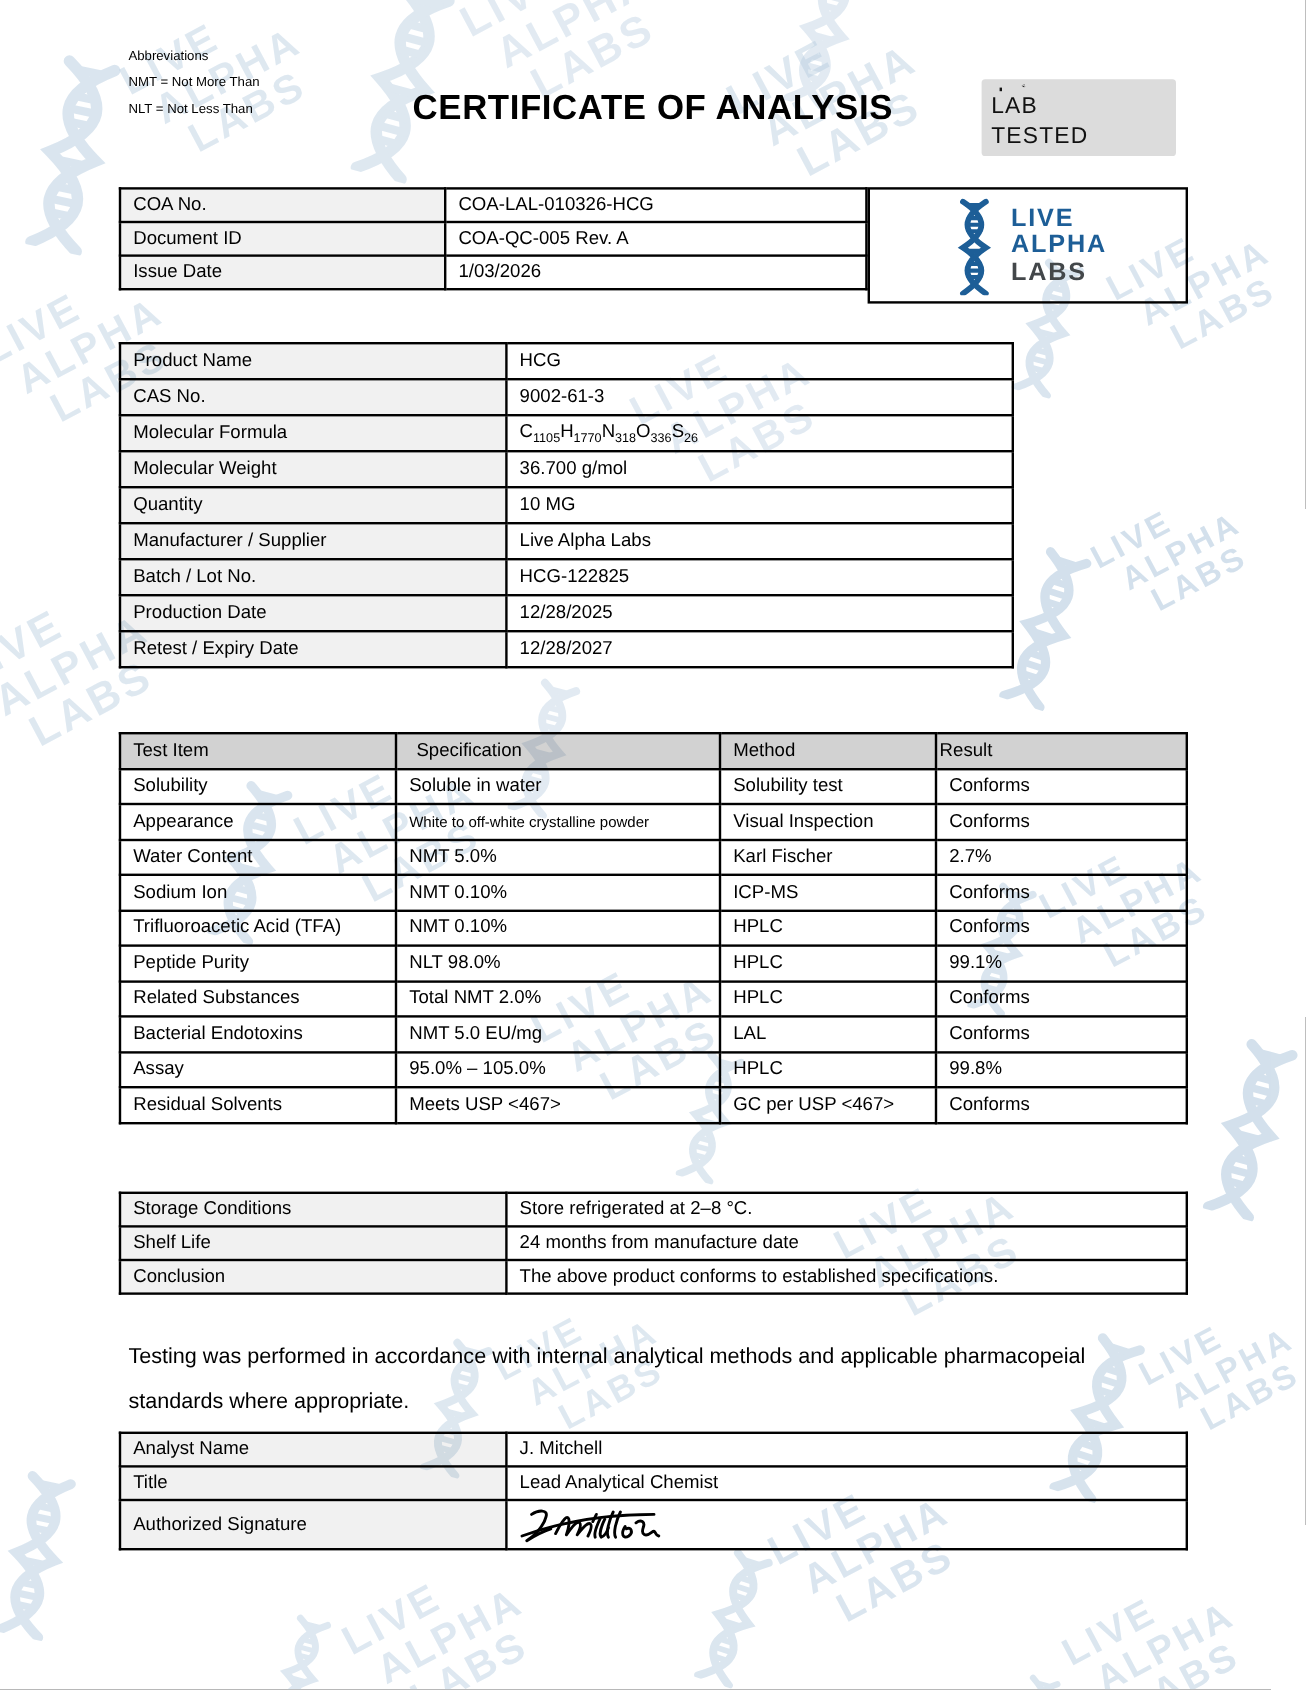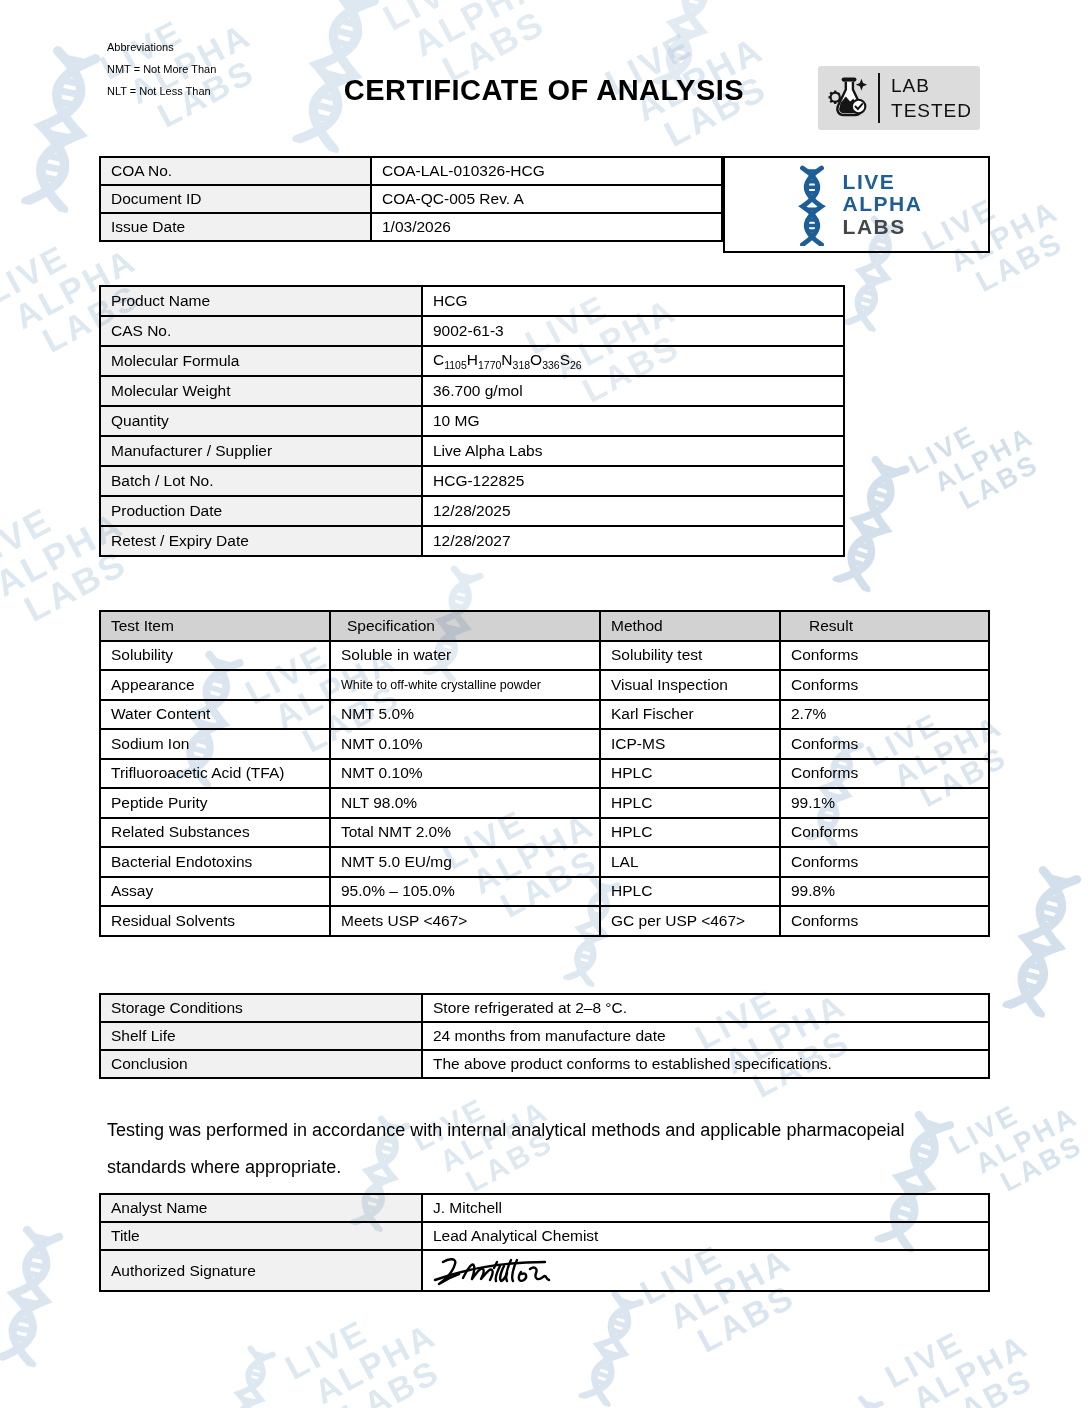--- a/index.html
+++ b/index.html
@@ -19,22 +19,22 @@
   .wm-text .l2 { margin-left:14px; }
   .wm-text .l3 { margin-left:28px; }
   .wm-text span { display:block; }
   .content { position:absolute; inset:0; z-index:1; }
 
   
   .abbrev { position:absolute; left:107px; top:36px; font-size:11px; line-height:22px; }
   .title  { position:absolute; left:0; top:74px; width:100%; text-align:center;
             font-size:29px; font-weight:bold; letter-spacing:0.5px; }
   .badge  { position:absolute; left:818px; top:66px; width:162px; height:64px;
-            background:#dcdcdc; border-radius:3px; display:flex; align-items:center;
-            padding:4px 8px; }
+            background:#dcdcdc; border-radius:3px; display:flex; 
+            padding:4px 8px;flex-direction:column; }
   .badge-divider { width:2px; height:50px; background:#151515; margin:0 11px 0 7px; }
   .badge-text { font-size:19px; line-height:25px; letter-spacing:1px; color:#111; }
 
   
   table { border-collapse:collapse; table-layout:fixed; position:absolute; }
   td { border:2px solid #000; font-size:15.5px; padding:2px 8px 2px 10px;
        vertical-align:middle; overflow:hidden; white-space:nowrap; }
   td.lbl  { background:rgba(0,0,0,0.055); }
   td.hdr  { background:rgba(0,0,0,0.175); }
   .t-coa     { left:99px;  top:156px; width:624px; }
@@ -344,21 +344,21 @@
           <col style="width:230px">
           <col style="width:270px">
           <col style="width:180px">
           <col>
         </colgroup>
       <tbody>
           <tr>
         <td class="hdr">Test Item</td>
         <td class="hdr" style="padding-left:16px">Specification</td>
         <td class="hdr">Method</td>
-        <td class="hdr" style="padding-left:28px">Result</td>
+        <td class="hdr" style="padding-left:2px">Result</td>
       </tr>
       <tr>
         <td>Solubility</td>
         <td>Soluble in water</td>
         <td>Solubility test</td>
         <td>Conforms</td>
       </tr>
       <tr>
         <td>Appearance</td>
         <td class="small">White to off-white crystalline powder</td>

